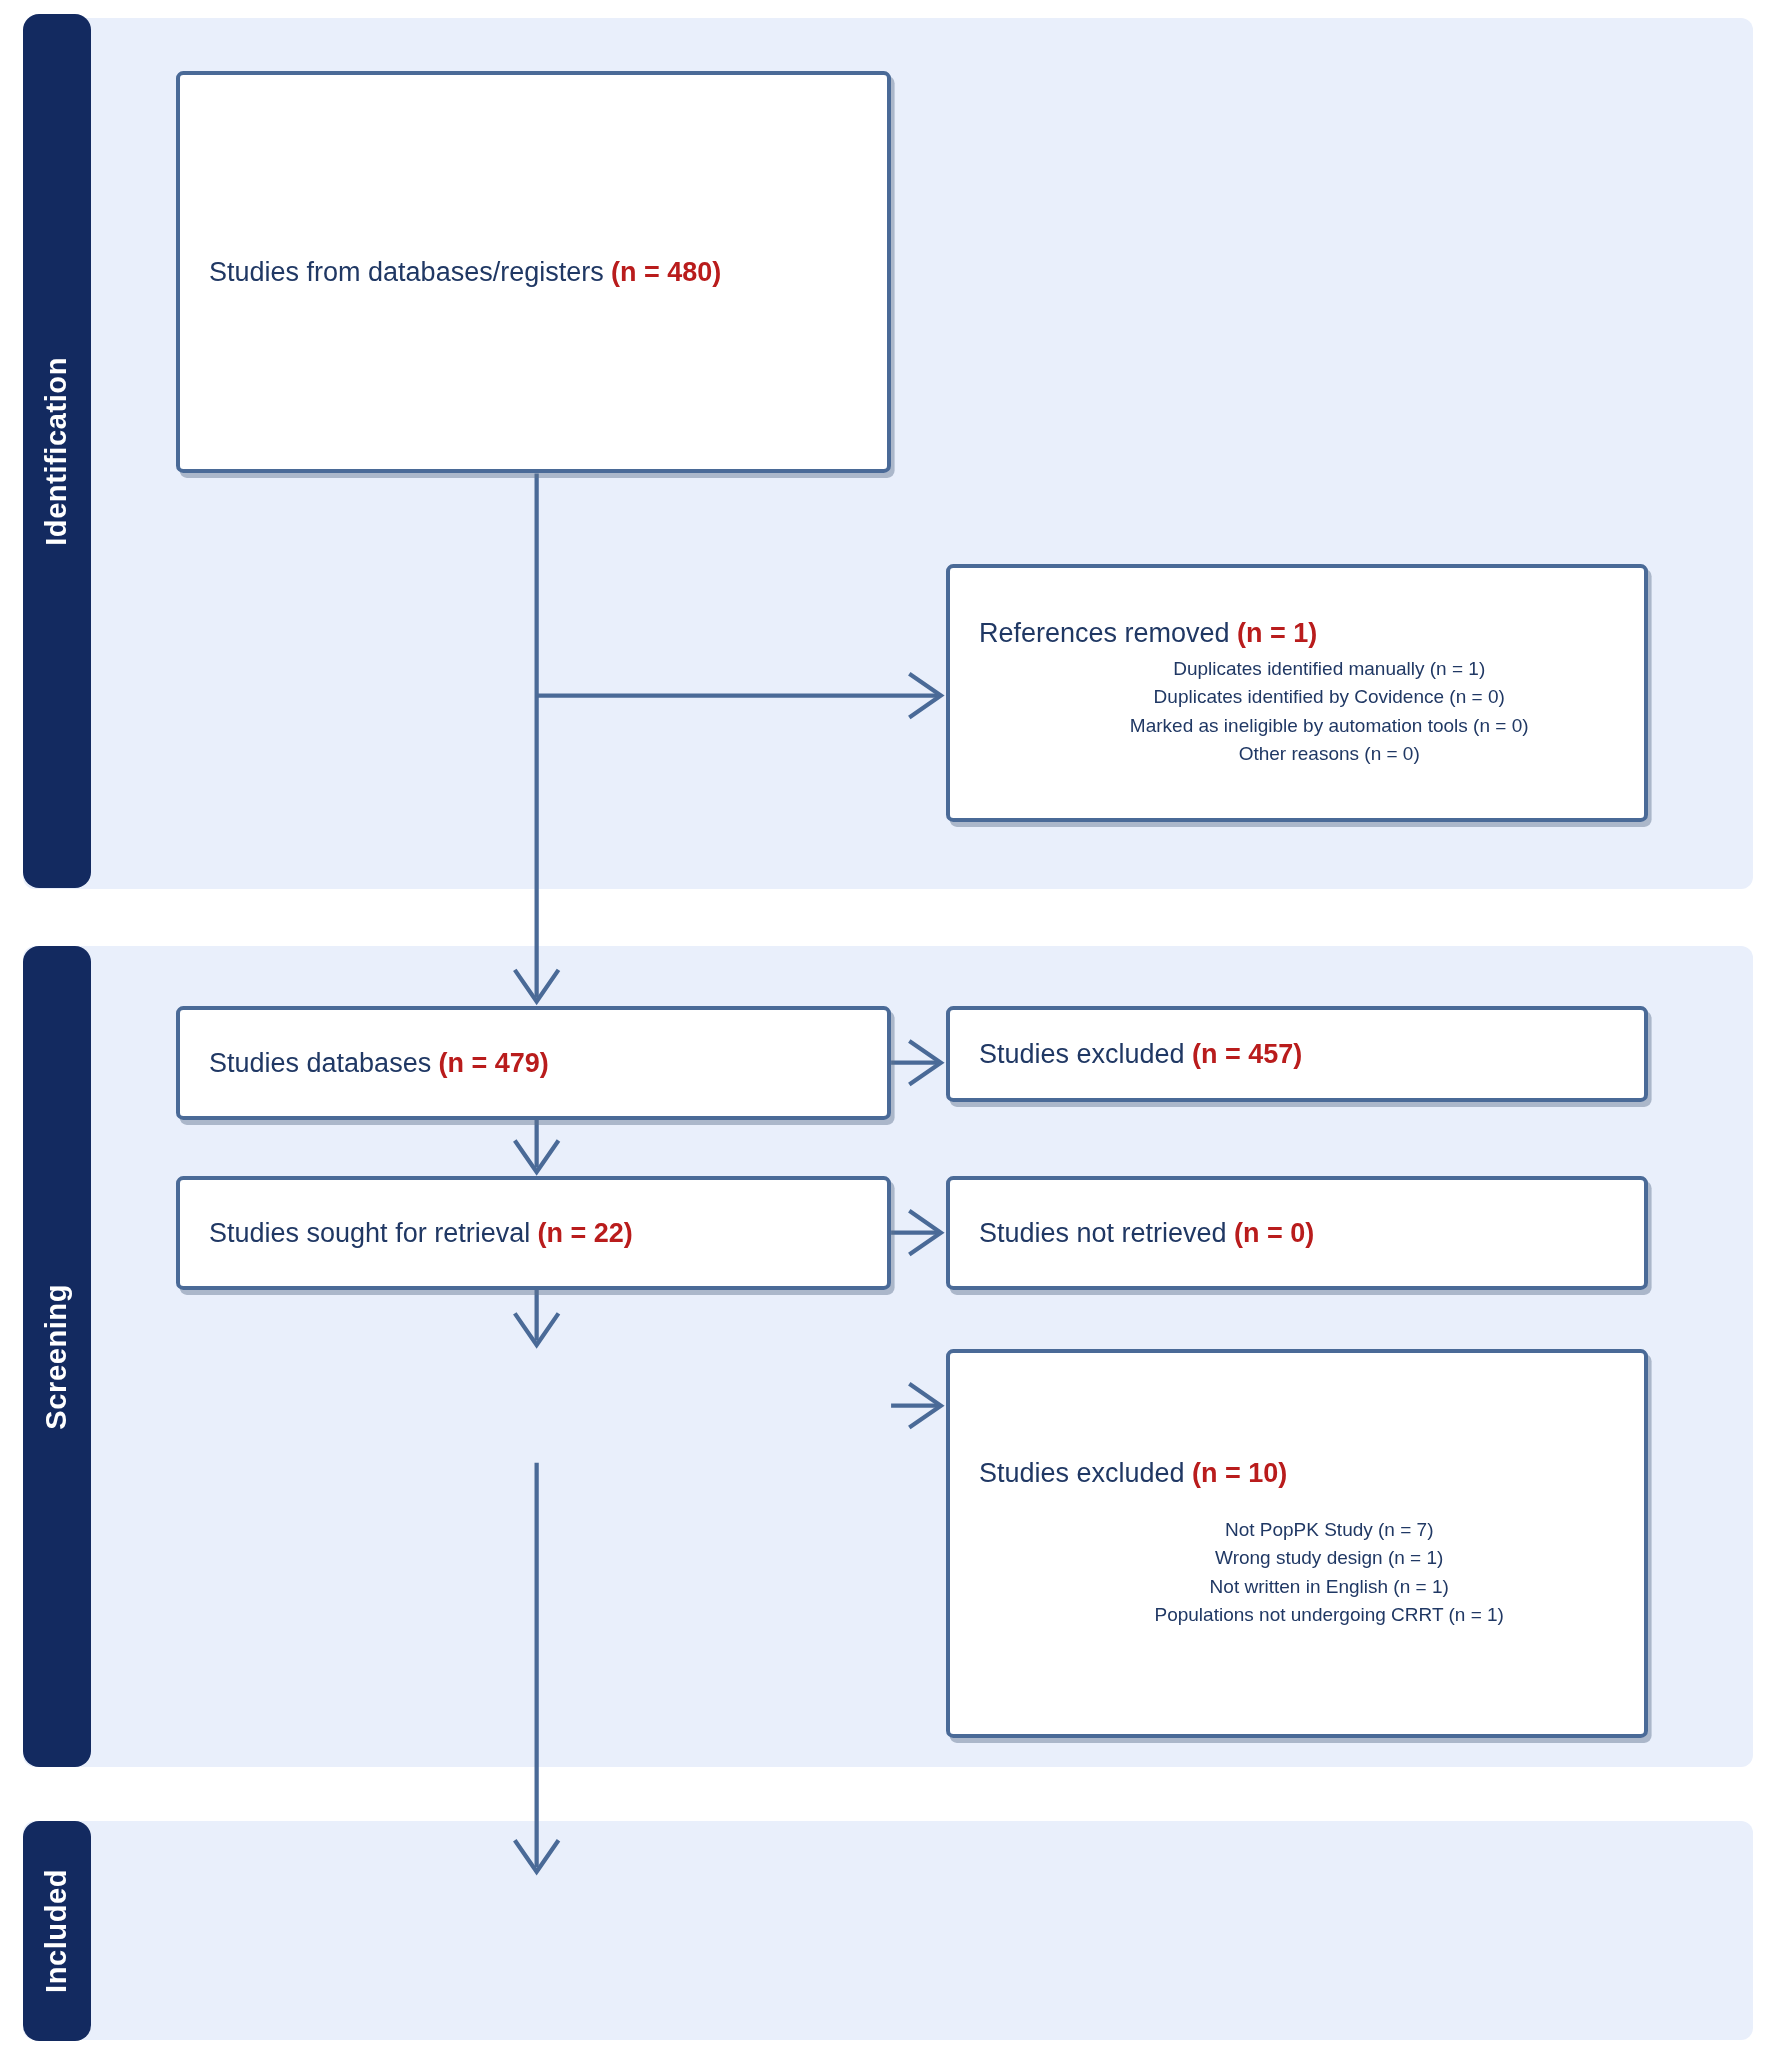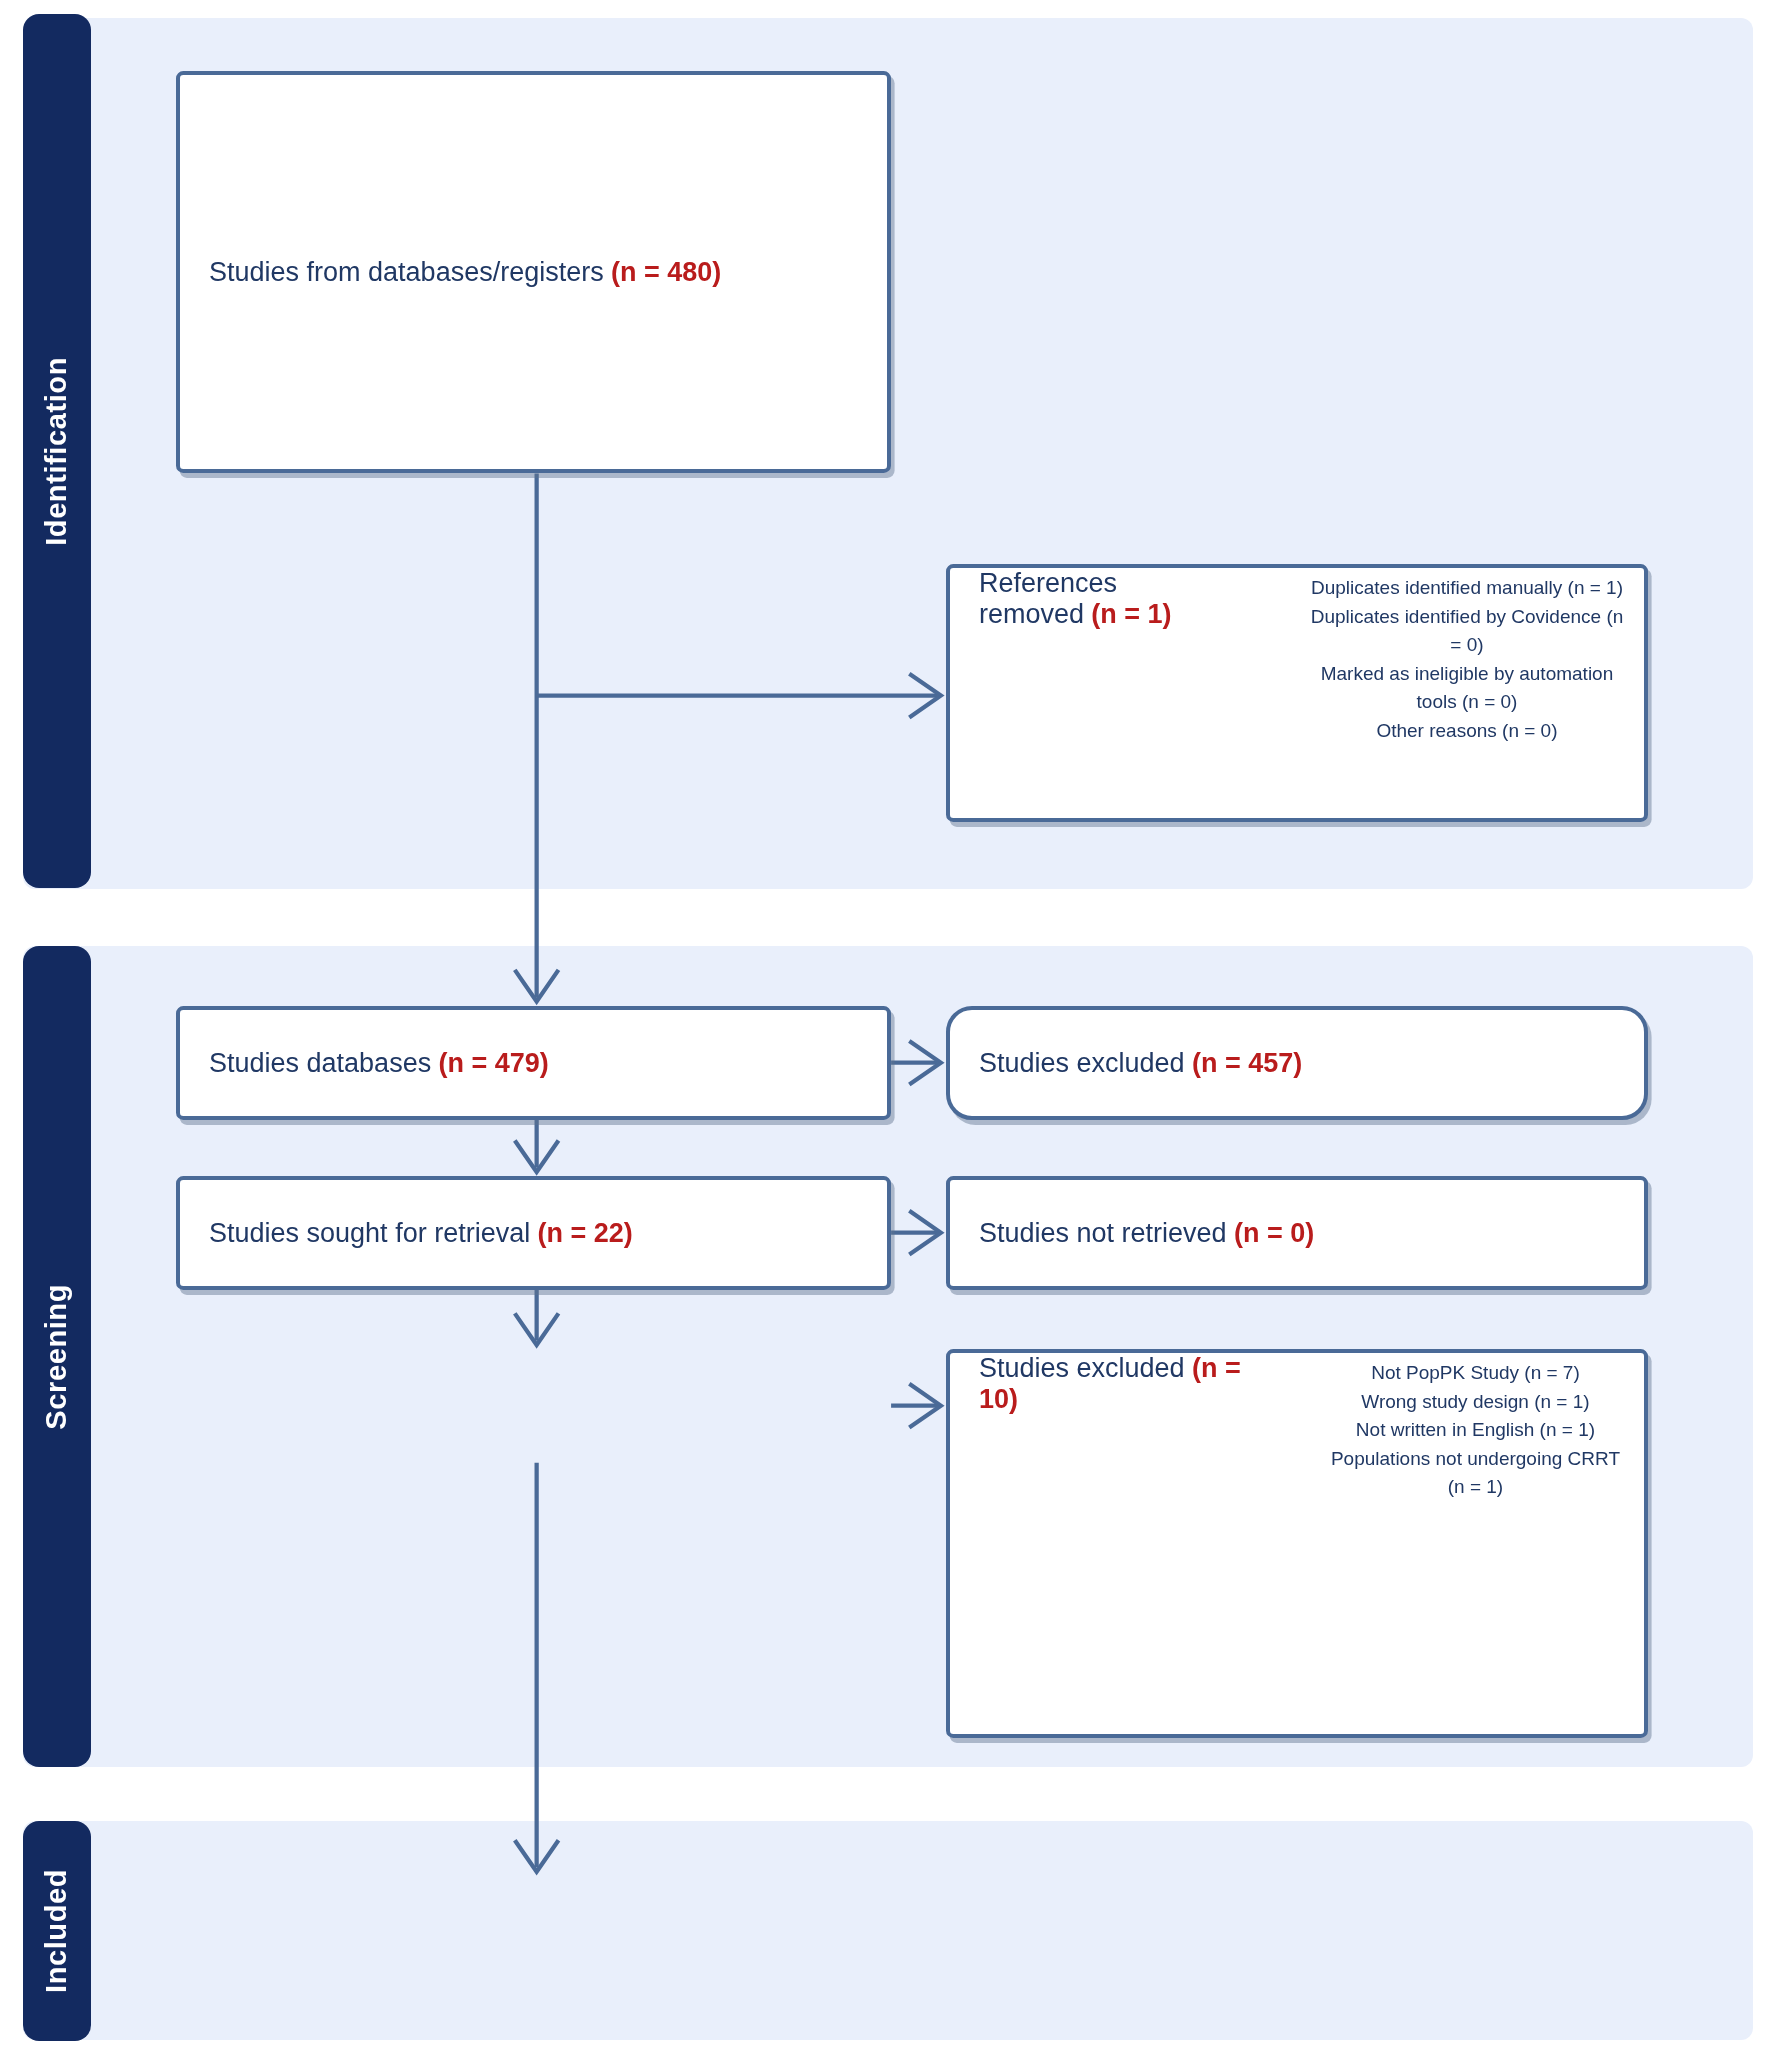--- a/index.html
+++ b/index.html
@@ -48,41 +48,42 @@
     color:#203864;
     display:flex;
   }
   .node.simple{
     align-items:center;
     padding-left:29px;
     padding-right:14.6px;
     font-size:27px;
   }
   .node.detail{
+    flex-direction:column;
     justify-content:center;
     padding-left:29px;
     padding-right:14.6px;
     font-size:27px;
   }
   .count{
     color:#b91c1c;
     font-weight:bold;
     margin-left:0.27em;
   }
   .detail-items{
     margin-top:6px;
     margin-left:50px;
     font-size:19px;
     line-height:1.5;
     text-align:center;
   }
   .node-databases{left:176px;top:71px;width:715px;height:402px;}
   .node-references-removed{left:946px;top:564px;width:702px;height:258px;}
   .node-screened{left:176px;top:1006px;width:715px;height:114px;}
-  .node-excluded-screening{left:946px;top:1006px;width:702px;height:114px;border-radius:26px;}
+  .node-excluded-screening{left:946px;top:1006px;width:702px;height:96px;}
   .node-sought{left:176px;top:1176px;width:715px;height:114px;}
   .node-not-retrieved{left:946px;top:1176px;width:702px;height:114px;}
   .node-assessed{left:176px;top:1349px;width:715px;height:114px;}
   .node-excluded-eligibility{left:946px;top:1349px;width:702px;height:389px;gap:21px;}
   .node-included{left:176px;top:1876px;width:715px;height:115px;}
   .arrow-layer{
     position:absolute;left:0;top:0;width:1767px;height:2066px;
     pointer-events:none;
   }
 </style>

